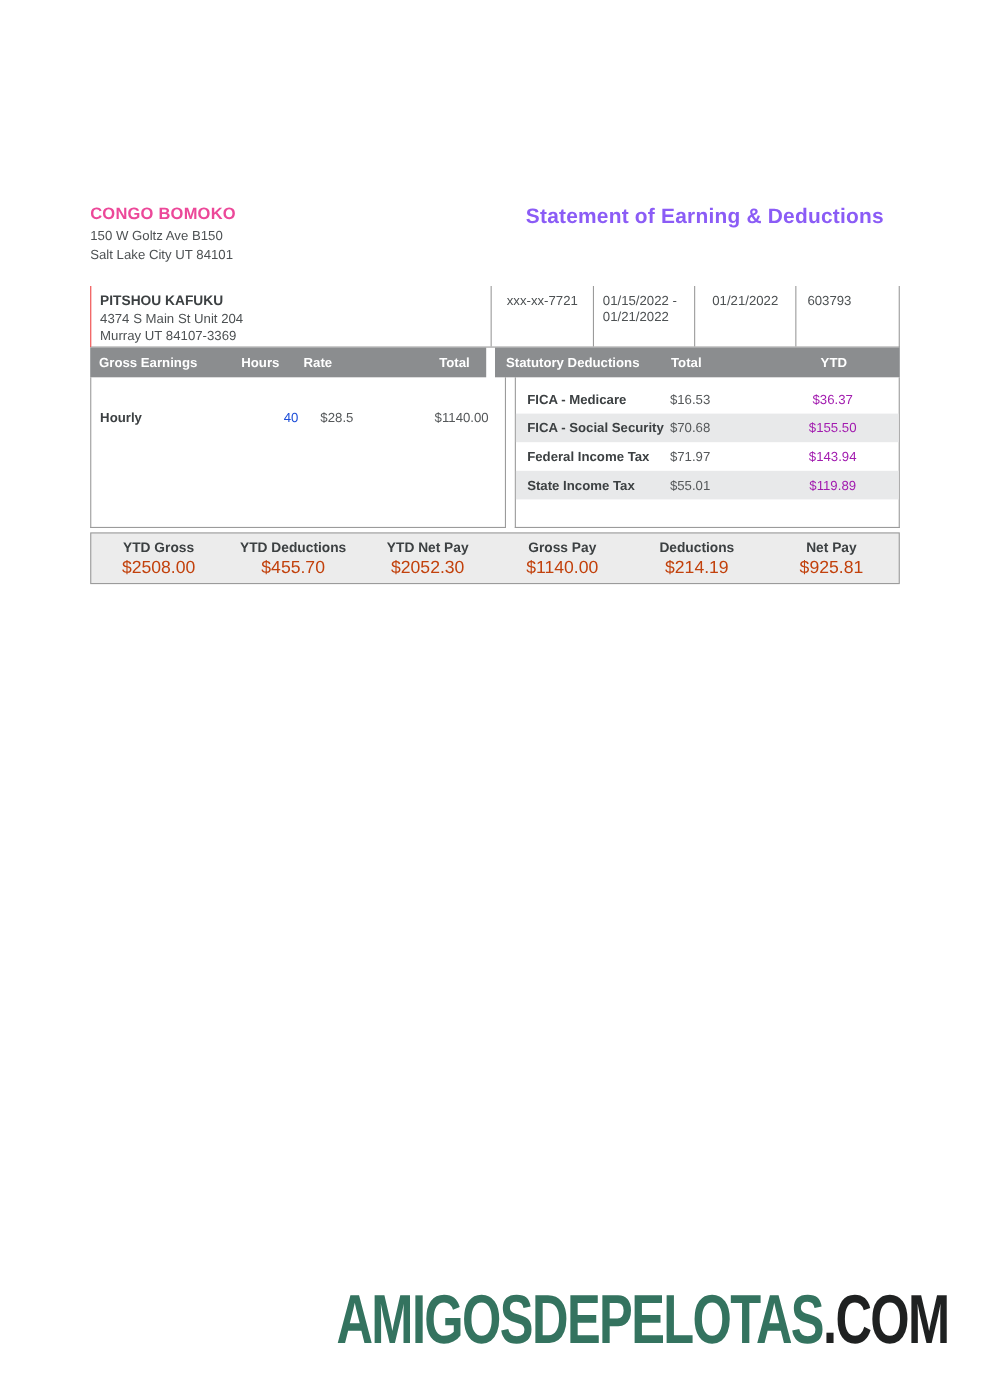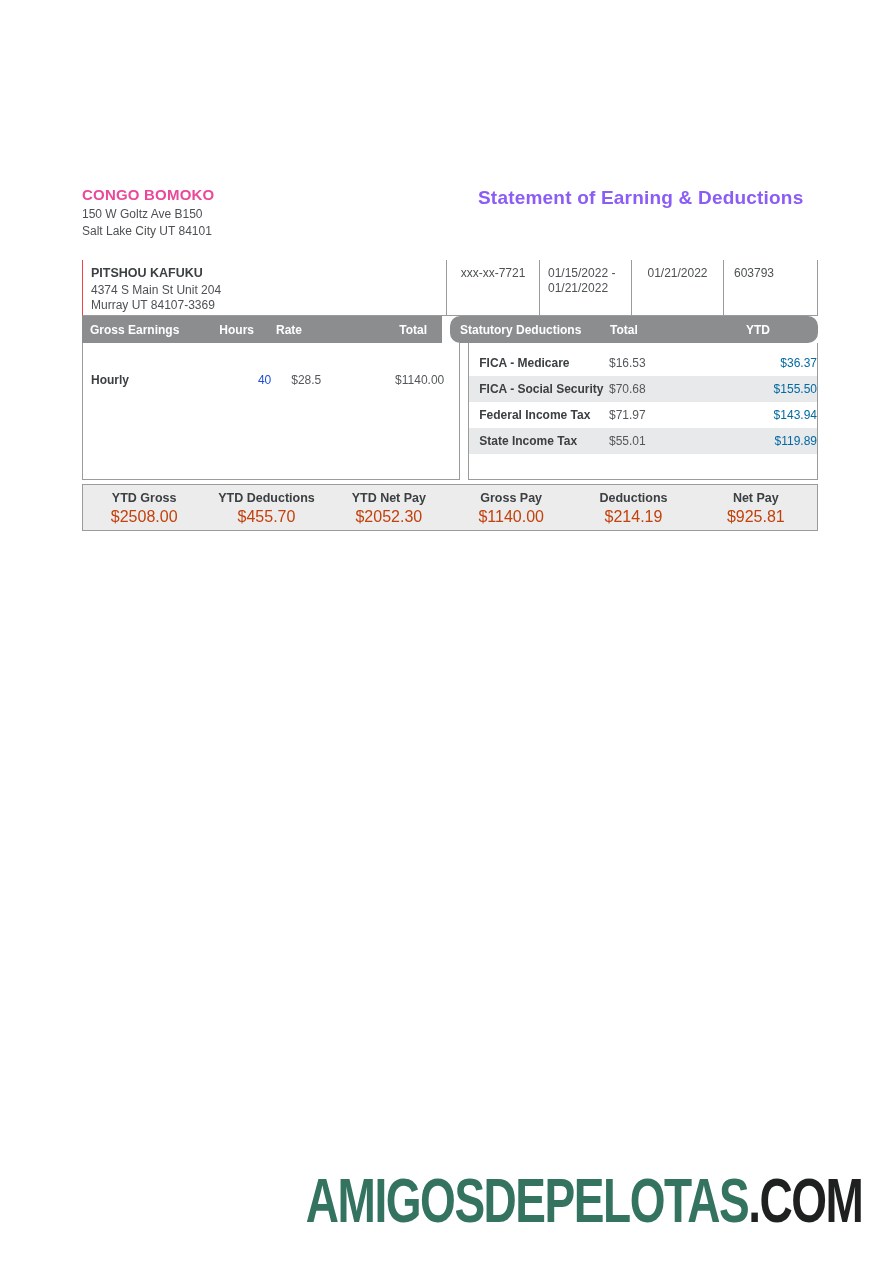--- a/index.html
+++ b/index.html
@@ -61,21 +61,20 @@
   .band2 { display: flex; margin-top: 0; }
   .band2 .left-head {
     width: 360px; margin-right: 8px;
     display: grid; grid-template-columns: 1fr 52px 70px 103px;
     padding-right: 15px; padding-left: 8px;
   }
   .band2 .right-head {
     width: 368px;
     display: grid; grid-template-columns: 1fr 88px 120px;
     padding-left: 10px;
-    border-radius: 10px;
   }
   .band2 .h { display: flex; align-items: center; }
   .band2 .h.r { justify-content: flex-end; }
   .band2 .h.c { justify-content: center; }
 
   .panels { display: flex; height: 137px; }
   .left-panel {
     width: 398px; margin-right: 8px;
     border-left: 1px solid #9b9b9b; border-right: 1px solid #9b9b9b; border-bottom: 1px solid #9b9b9b;
     padding-top: 24px;
@@ -96,21 +95,21 @@
     padding-top: 7px;
   }
   .ded-row {
     display: grid; grid-template-columns: 1fr 88px 120px;
     height: 26px; align-items: center;
     padding-left: 10px; font-size: 12px;
   }
   .ded-row.alt { background: #e8e9ea; }
   .ded-label { font-weight: bold; color: #3c4042; }
   .ded-total { color: #55585a; }
-  .ded-ytd { text-align: right; color: #0369a1; }
+  .ded-ytd { text-align: center; color: #a21caf; }
 
   .summary-gap { height: 4px; }
   .summary {
     height: 47px;
     background: #ececec;
     border: 1px solid #9b9b9b;
     display: grid; grid-template-columns: repeat(6, 1fr);
     align-items: center;
   }
   .sum-item { text-align: center; padding-top: 2px; }

